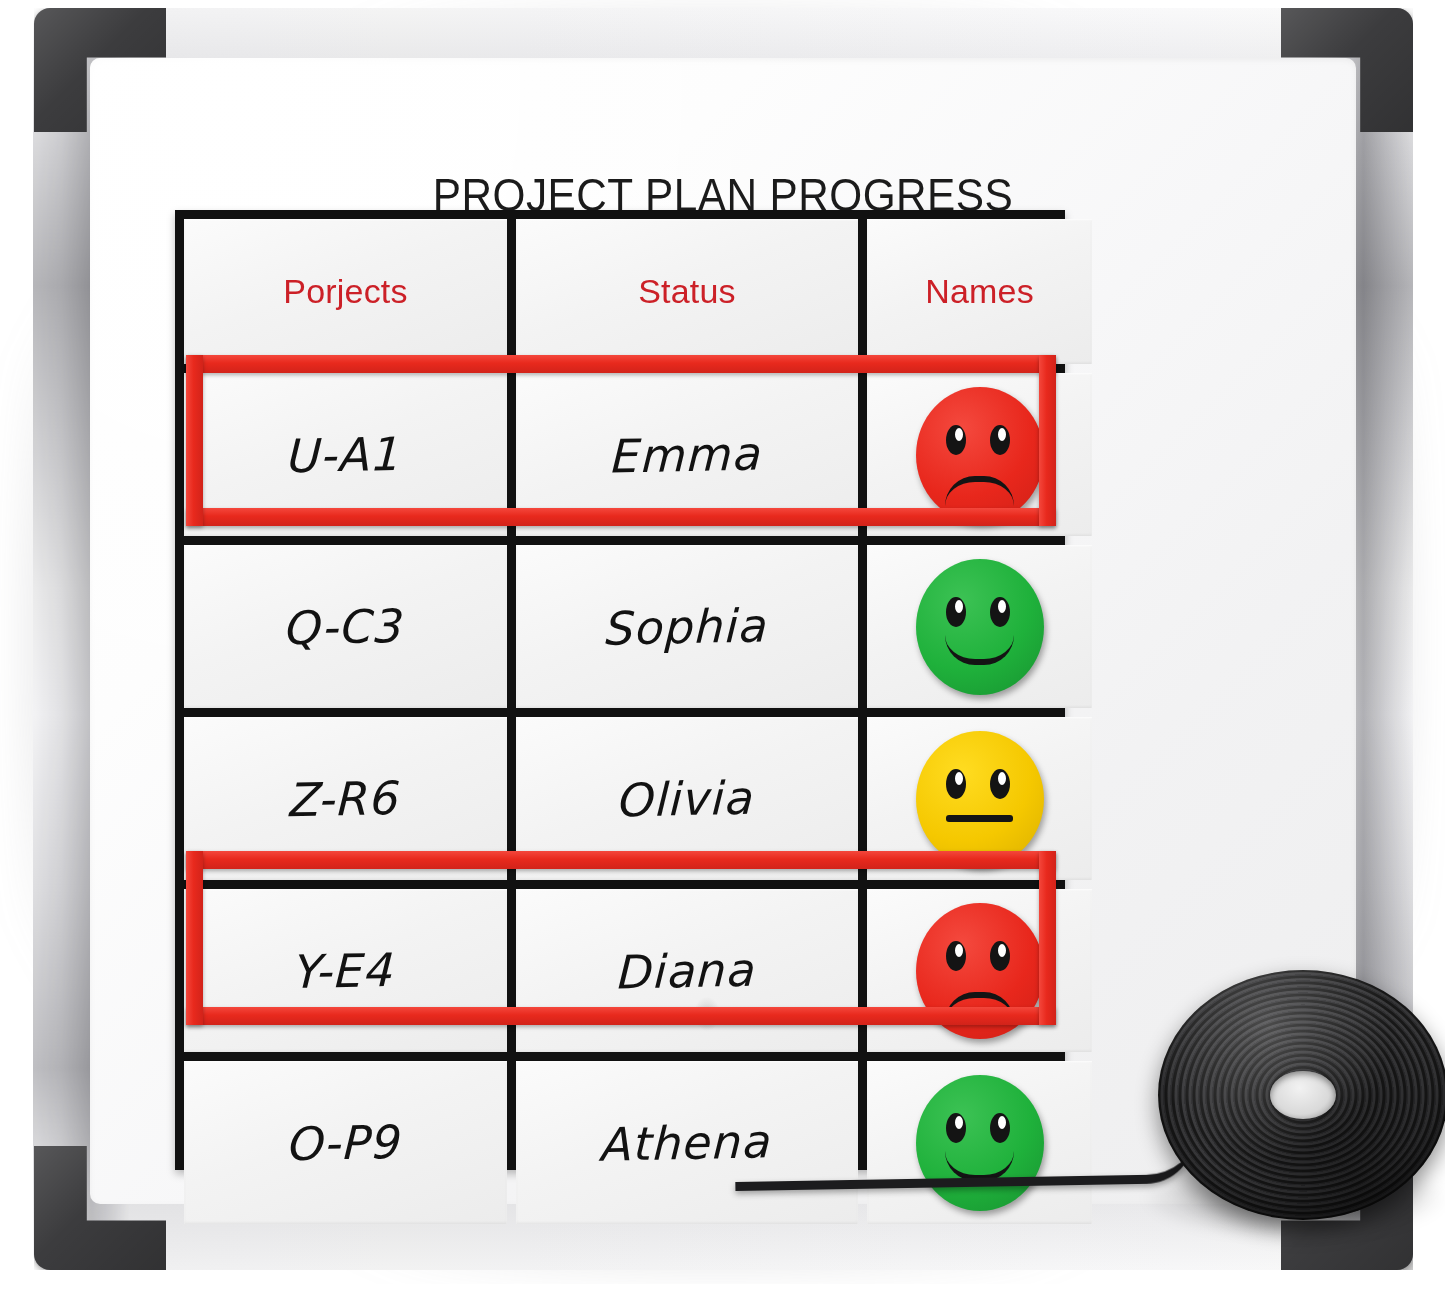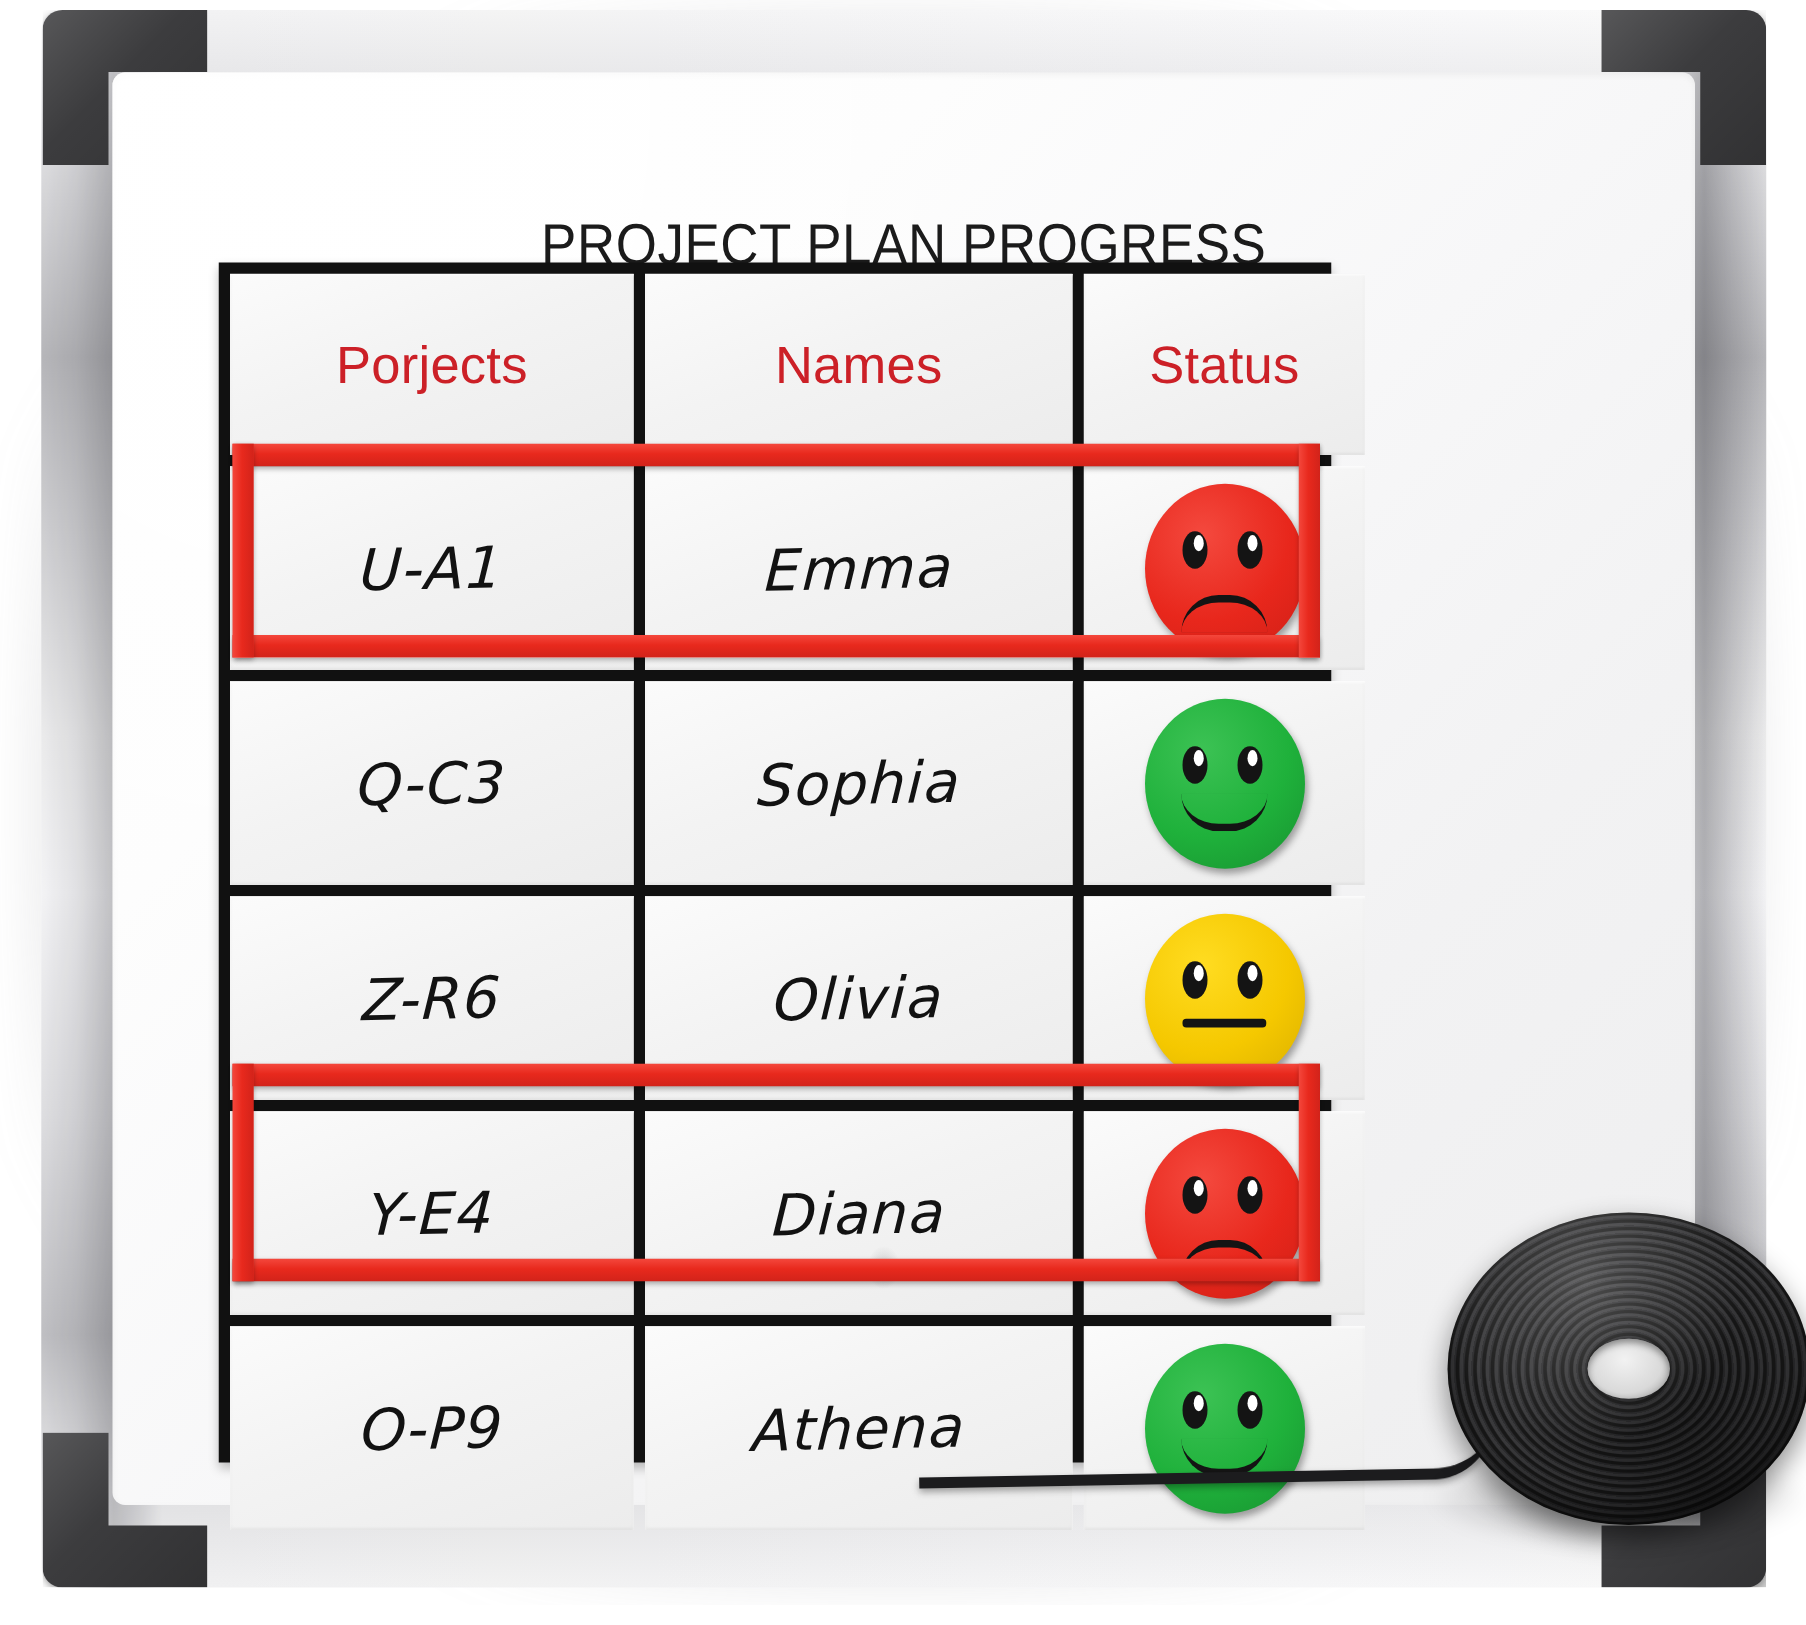--- a/index.html
+++ b/index.html
@@ -131,21 +131,21 @@
   }
   .cell {
     background: linear-gradient(160deg,#fbfbfb 0%,#f3f3f3 45%,#ececec 100%);
     display: flex;
     align-items: center;
     justify-content: center;
     position: relative;
     box-shadow: inset 0 1px 2px rgba(255,255,255,.9), inset 0 -1px 3px rgba(0,0,0,.07);
   }
   .head-cell {
-    font-size: 42px;
+    font-size: 34px;
     color: #cc2027;
     font-weight: 400;
     font-family: "Liberation Sans Narrow","Liberation Sans", sans-serif;
     letter-spacing: .2px;
   }
   .hand {
     font-size: 46px;
     color: #121212;
     font-family: "DejaVu Sans", sans-serif;
     font-style: italic;
@@ -297,22 +297,22 @@
 
   <div class="corner corner-tl"></div>
   <div class="corner corner-tr"></div>
   <div class="corner corner-bl"></div>
   <div class="corner corner-br"></div>
 
   <div class="table-wrap">
     <div class="grid">
 
       <div class="cell head-cell">Porjects</div>
+      <div class="cell head-cell">Status</div>
       <div class="cell head-cell">Names</div>
-      <div class="cell head-cell">Status</div>
 
       <div class="cell">
         <span class="hand">U-A1</span>
       </div>
       <div class="cell">
         <span class="hand">Emma</span>
       </div>
       <div class="cell">
         <div class="face red">
           <span class="eye left"></span>

